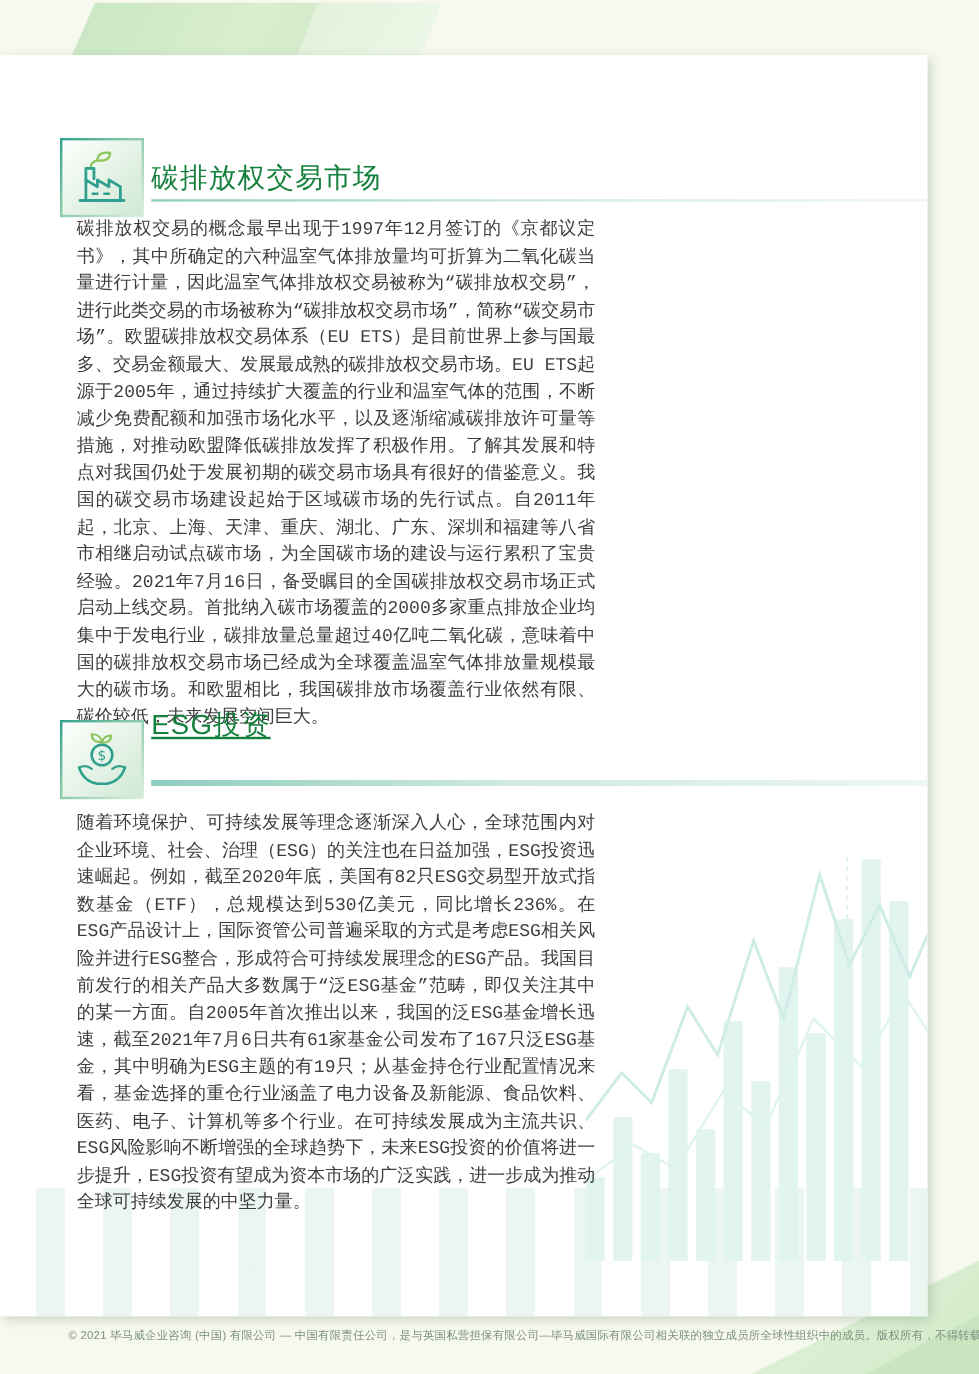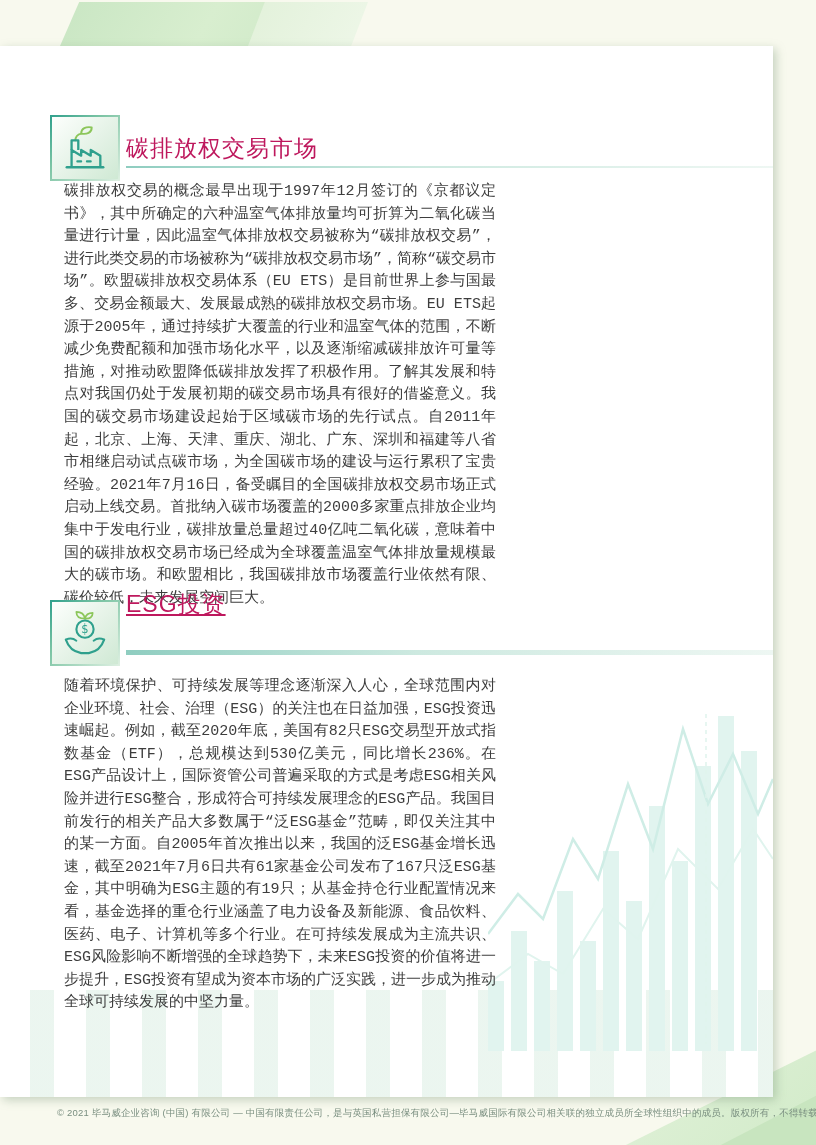--- a/index.html
+++ b/index.html
@@ -36,21 +36,21 @@
   .bg-bars .bar{width:16px;background:#e1f4ef;flex:0 0 auto;}
   .bg-line{position:absolute;left:0;top:0;}
 
   
   .icon-box{position:absolute;width:66px;height:62px;border:2px solid transparent;
     background:linear-gradient(135deg,#fdfffd 0%,#e4f2e6 55%,#cfe9d4 100%) padding-box,
                linear-gradient(135deg,#2fa08c 0%,#7cc4a4 38%,#dff0e2 100%) border-box;
     display:flex;align-items:center;justify-content:center;}
   .sec1 .icon-box{left:50px;top:115px;}
   .sec2 .icon-box{left:50px;top:600px;}
-  .sec-title{position:absolute;left:126px;font-size:23px;font-weight:400;color:#be185d;letter-spacing:1px;white-space:nowrap;}
+  .sec-title{position:absolute;left:126px;font-size:23px;font-weight:400;color:#15803d;letter-spacing:1px;white-space:nowrap;}
   .sec1 .sec-title{top:133px;}
   .sec2 .sec-title{top:589px;text-decoration:underline;}
   .sec-rule{position:absolute;left:126px;width:647px;background:linear-gradient(90deg,#8fcdc0 0%,#cde9e0 45%,#eef7f3 100%);}
   .sec1 .sec-rule{top:166px;height:2px;}
   .sec2 .sec-rule{top:650px;height:5px;}
 
   
   .body-text{position:absolute;left:64px;width:432px;font-size:15px;line-height:22.6px;
     color:#3d3d3d;text-align:justify;text-justify:inter-ideograph;font-family:Liberation Mono, monospace;}
   .sec1 .body-text{top:181px;}

